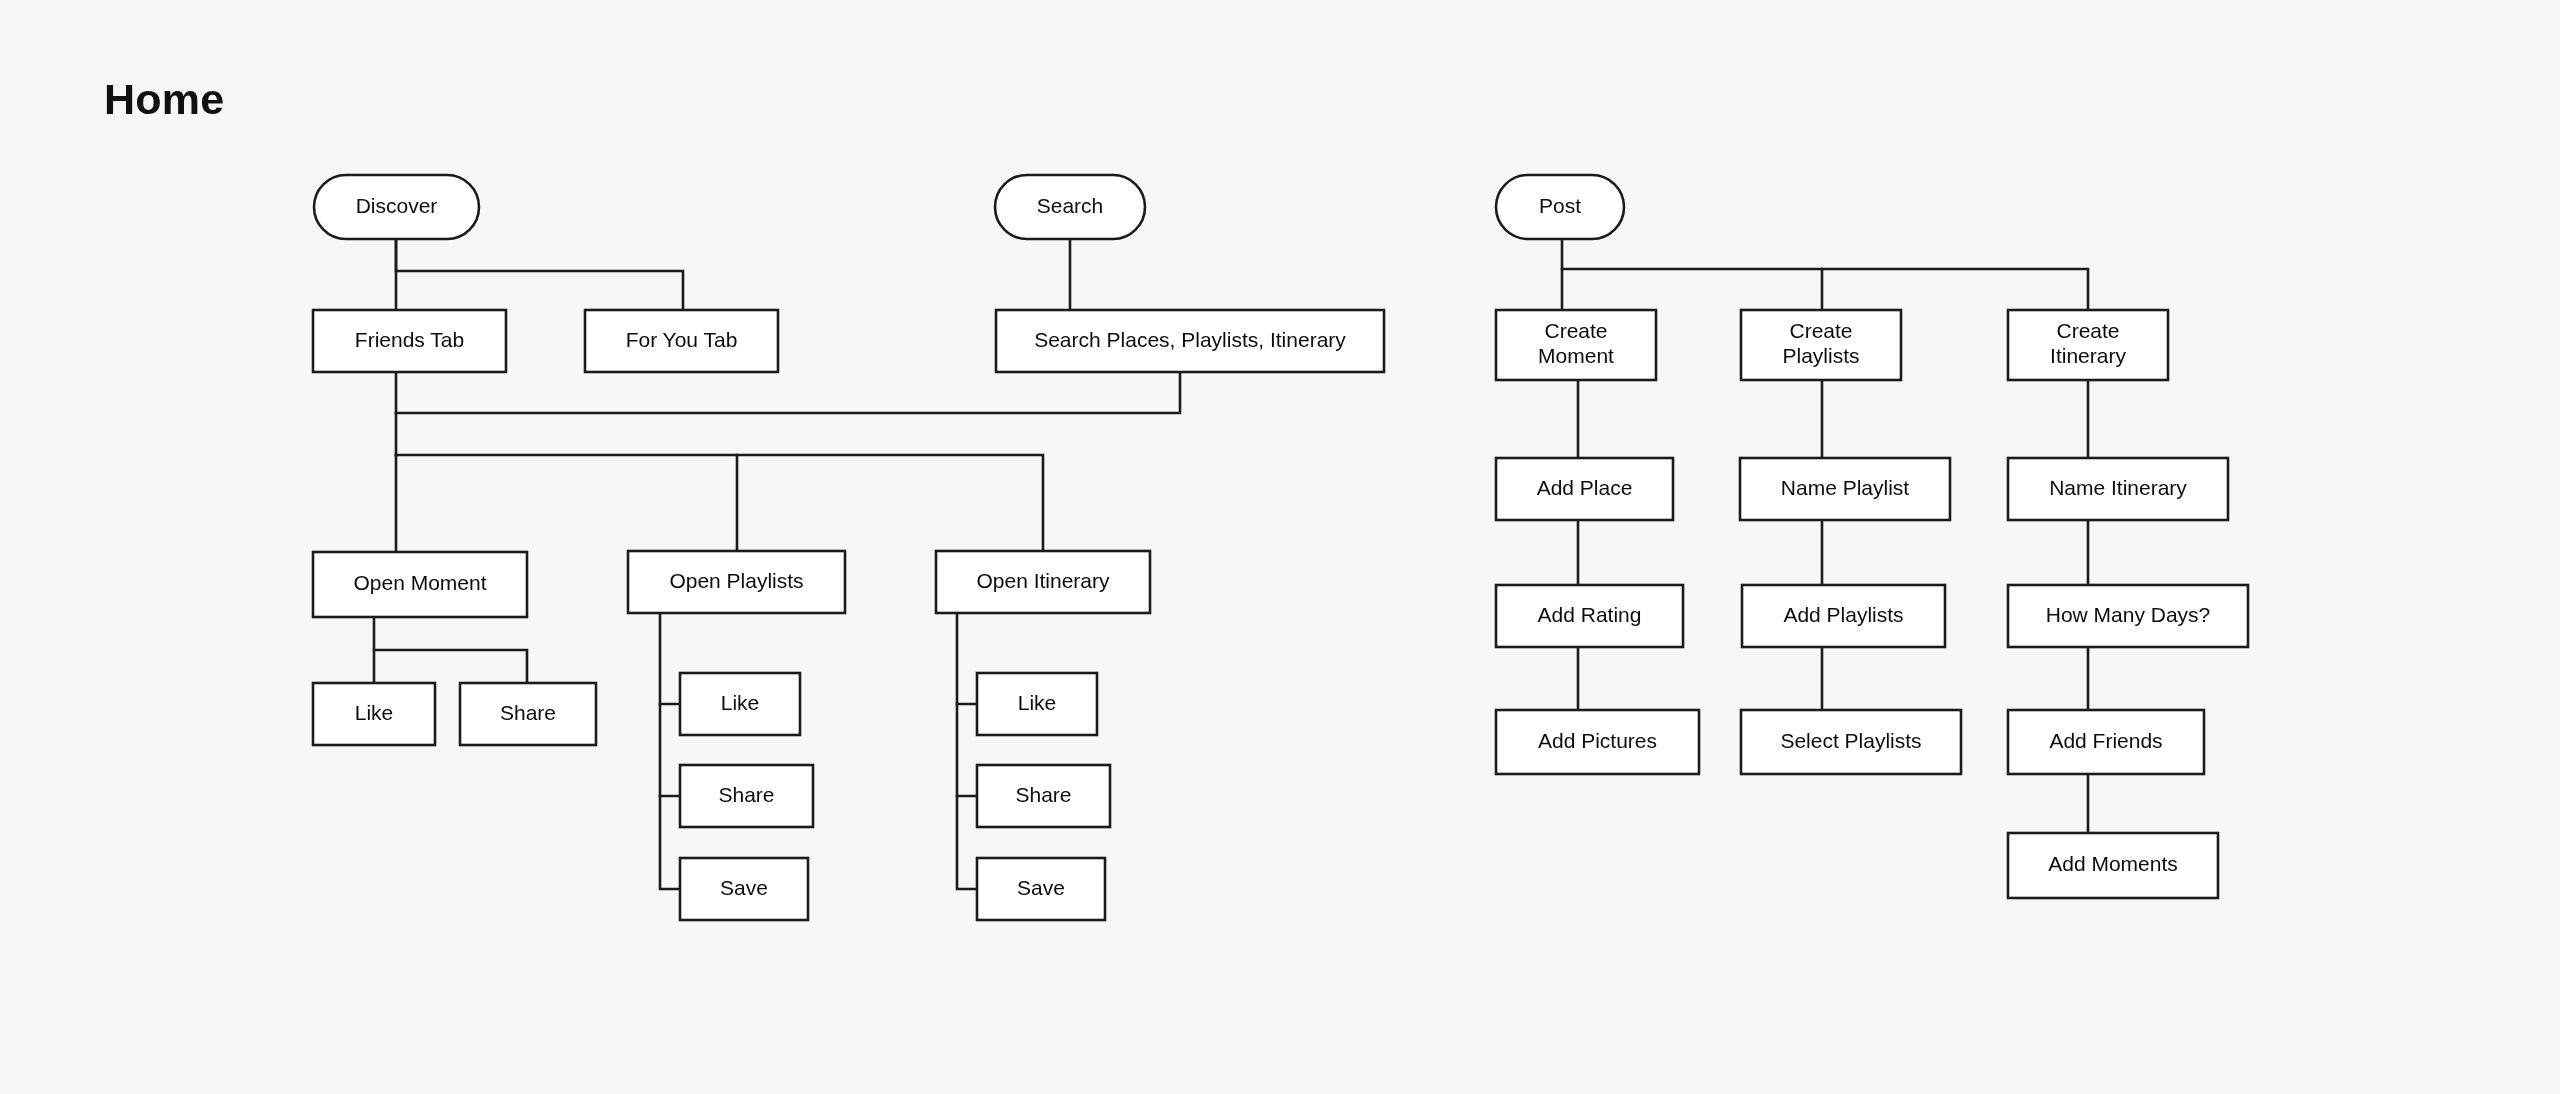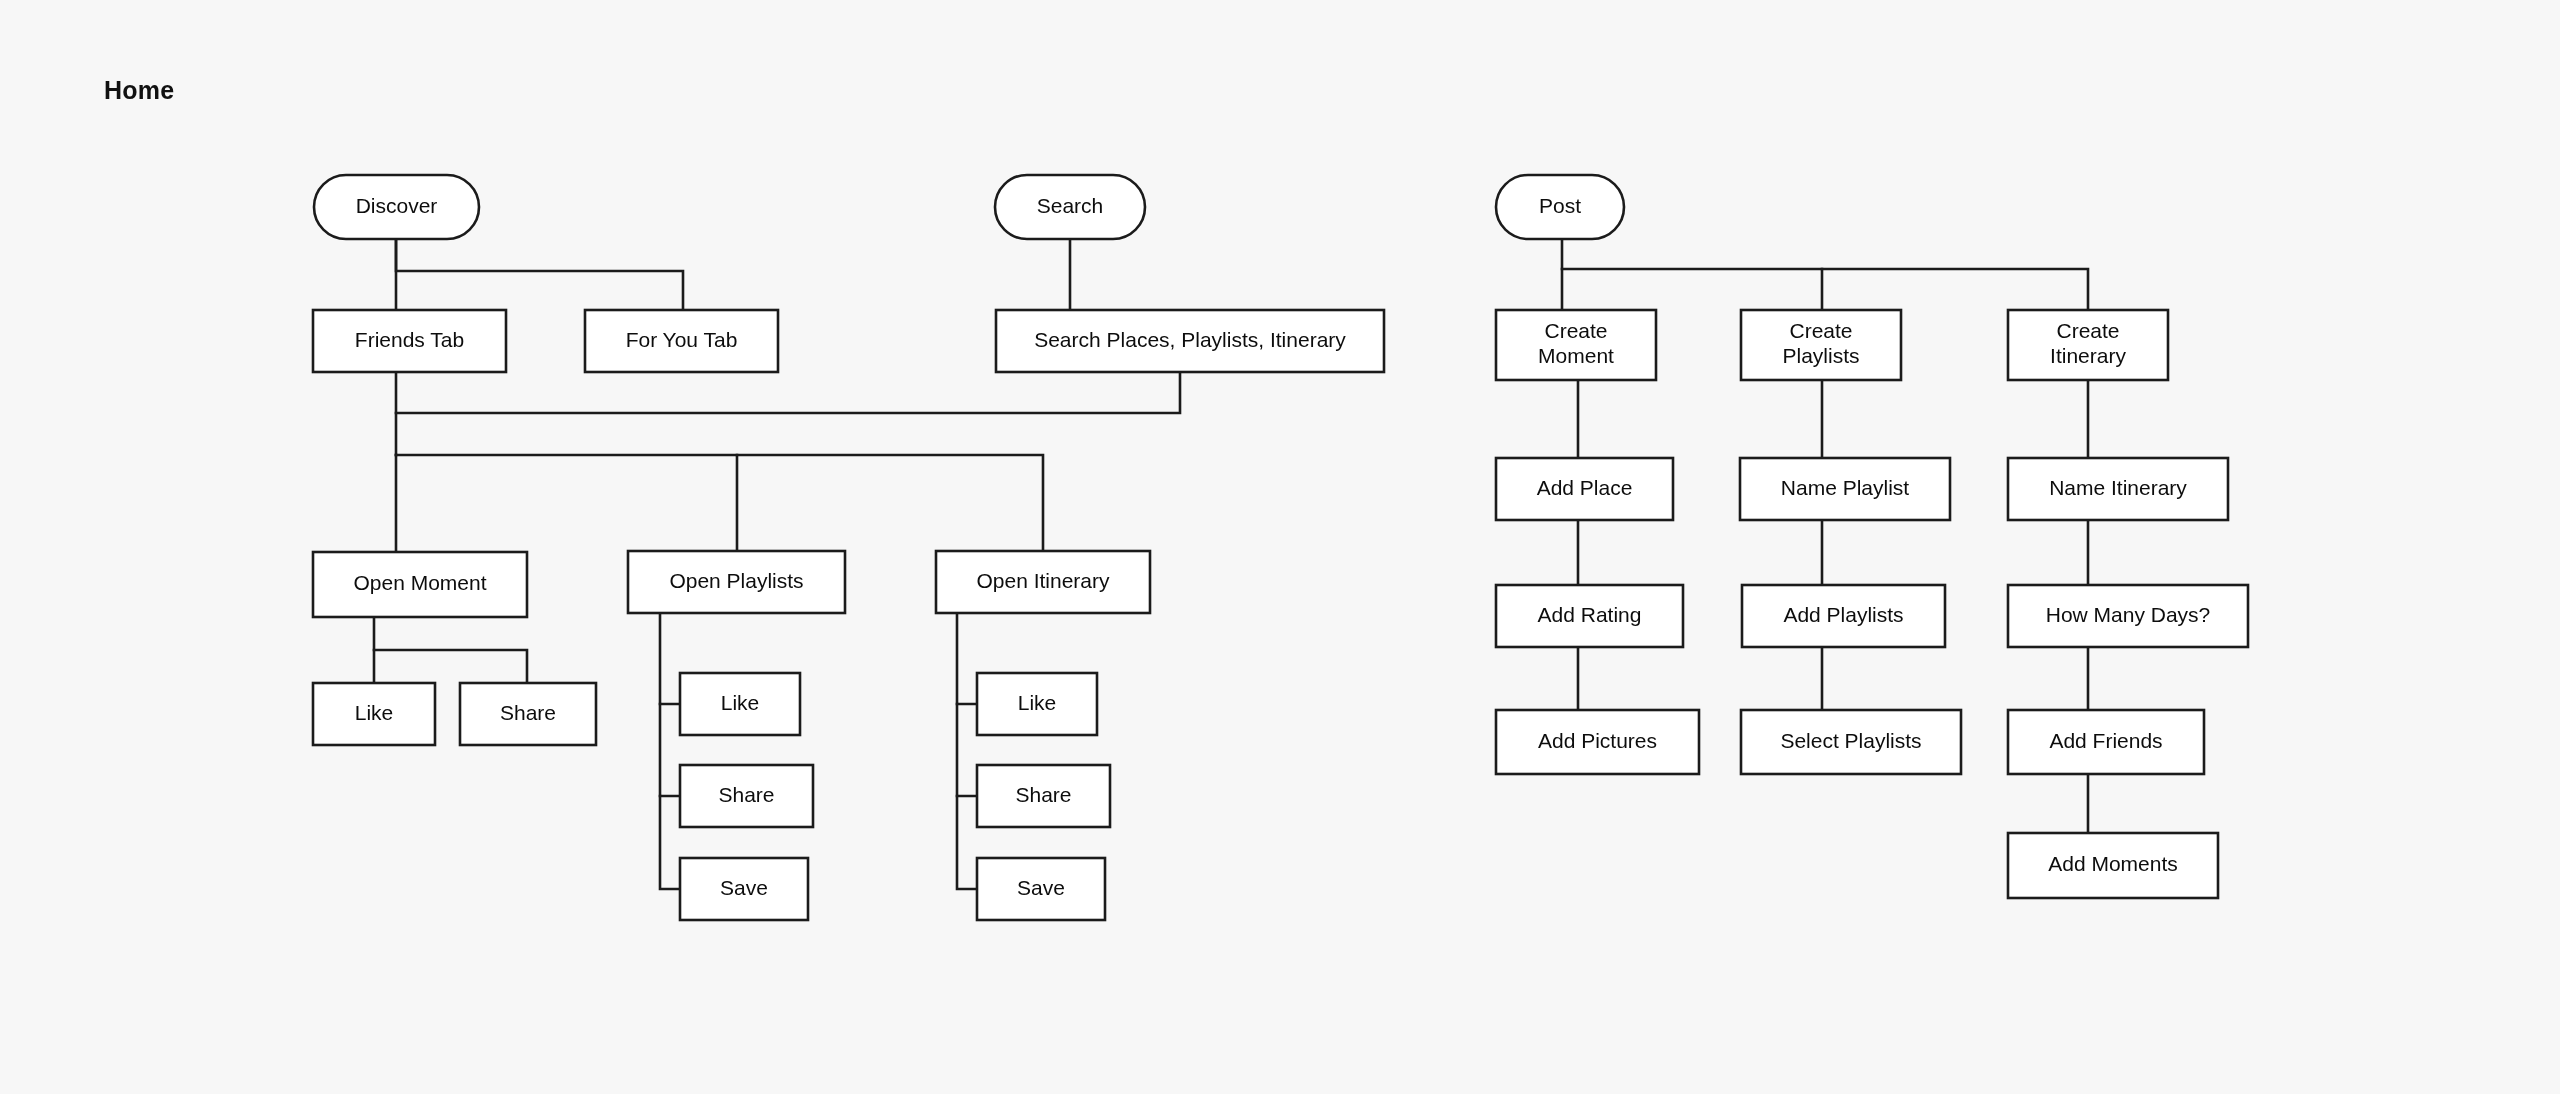--- a/index.html
+++ b/index.html
@@ -11,21 +11,21 @@
     width: 2560px;
     height: 1094px;
     font-family: "Liberation Sans", sans-serif;
     overflow: hidden;
     position: relative;
   }
   #page-title {
     position: absolute;
     left: 104px;
     top: 78px;
-    font-size: 25px;
+    font-size: 43px;
     font-weight: 700;
     color: #111111;
     letter-spacing: 0.2px;
     line-height: 1;
   }
   #flow-canvas {
     position: absolute;
     left: 0;
     top: 0;
     width: 2560px;

